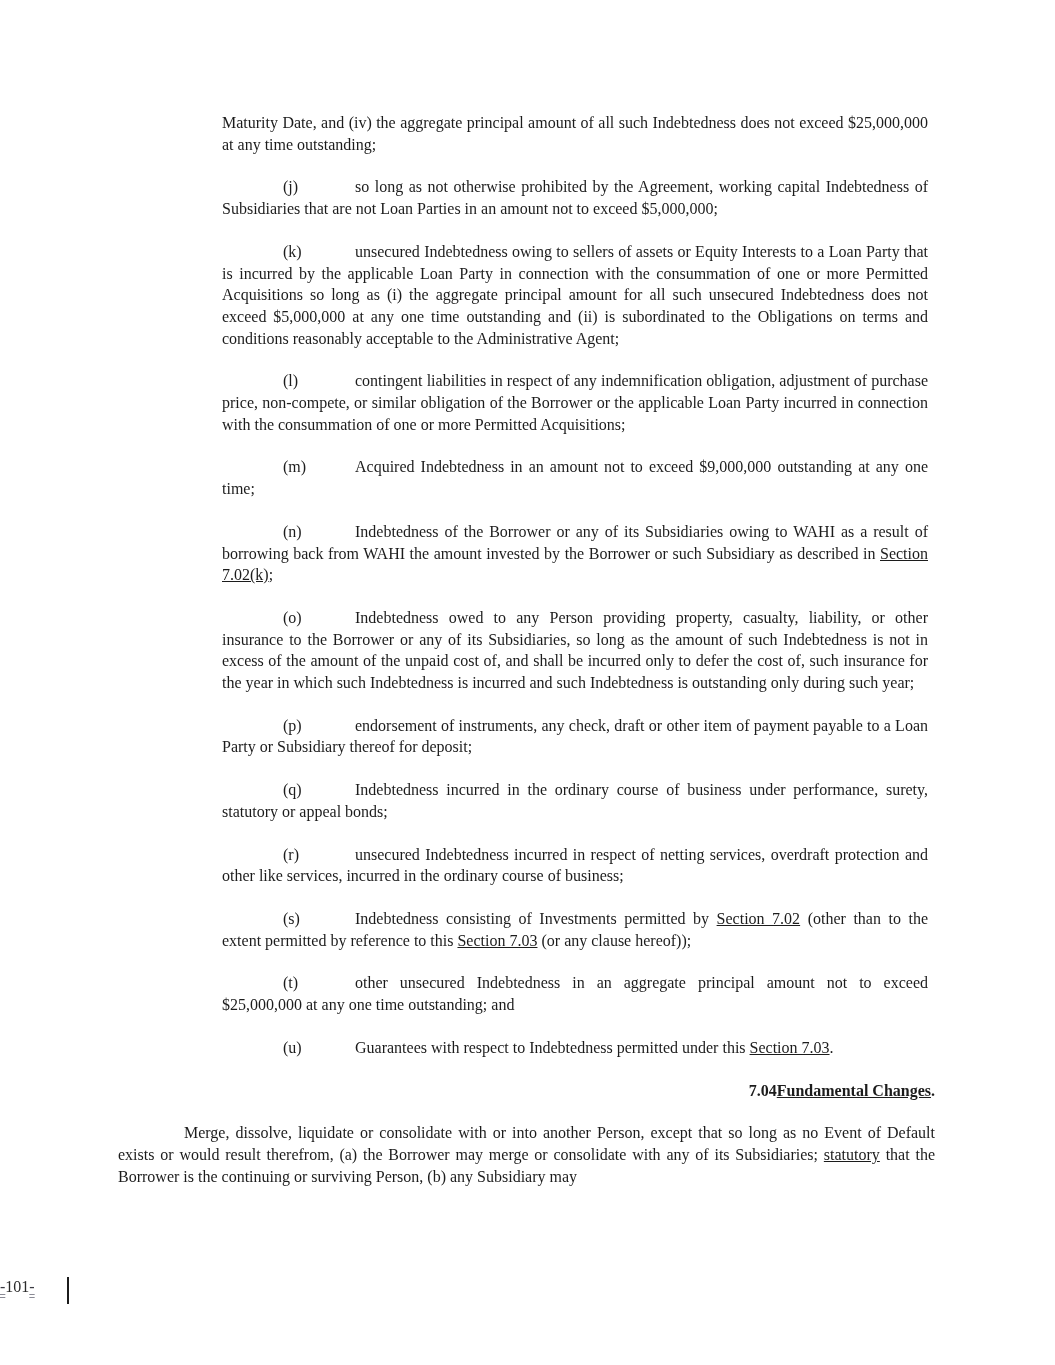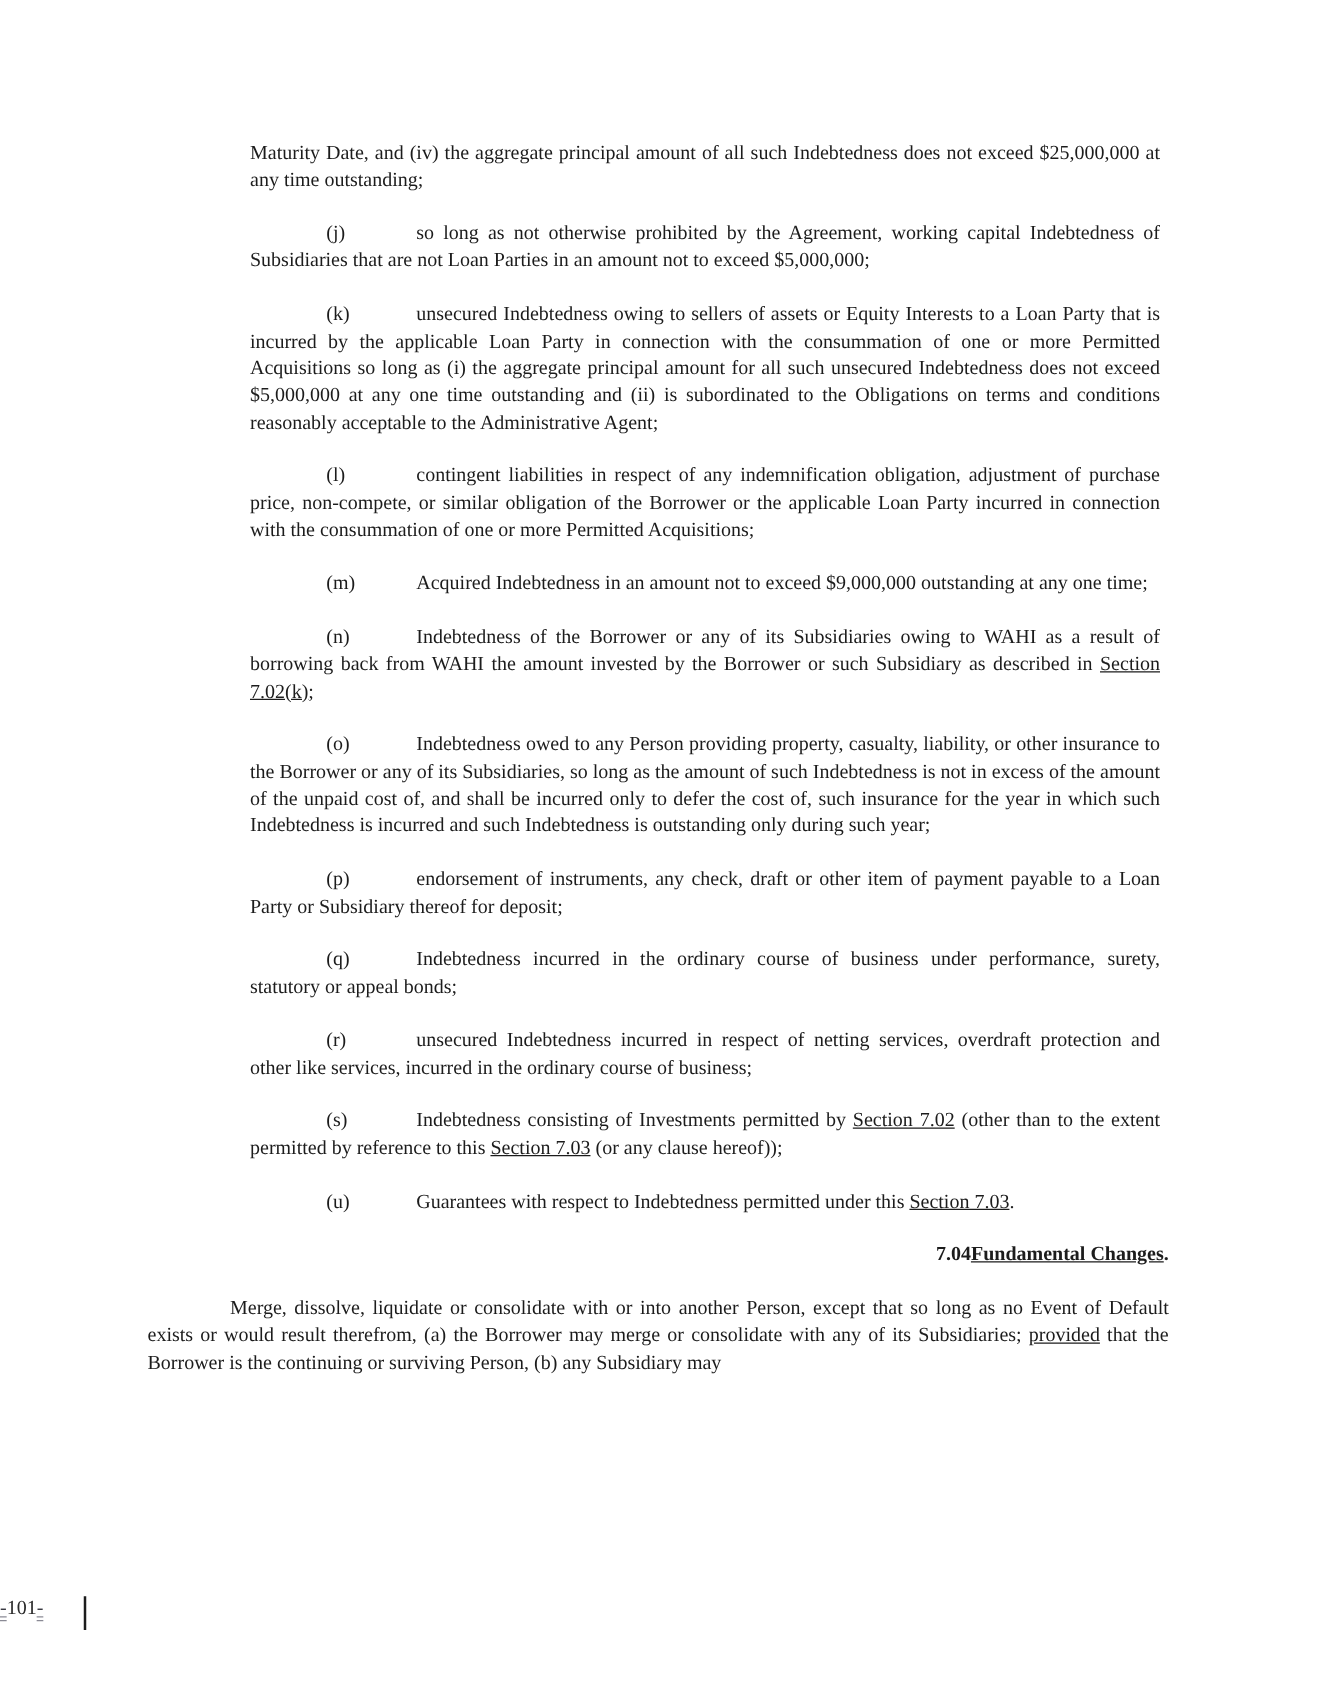--- a/index.html
+++ b/index.html
@@ -21,21 +21,21 @@
     top: 112px;
     width: 817px;
     font-size: 16px;
     line-height: 21.7px;
   }
   p.para {
     margin: 0 0 21px 0;
     text-align: justify;
   }
   p.continued, p.clause {
-    margin-left: 82px;
+    margin-left: 104px;
     margin-right: 7px;
   }
   .ind  { display: inline-block; width: 61px; }
   .lbl  { display: inline-block; width: 72px; }
   .u    { text-decoration: underline; }
   p.heading {
     margin: 0 0 21px 68px;
     font-weight: bold;
     text-align: right;
   }
@@ -94,27 +94,28 @@
   <p class="para clause"><span class="ind"></span><span class="lbl">(o)</span><span class="txt"><span>Indebtedness owed to any Person providing property, casualty, liability, or other insurance to the Borrower or any of its Subsidiaries, so long as the amount of such Indebtedness is not in excess of the amount of the unpaid cost of, and shall be incurred only to defer the cost of, such insurance for the year in which such Indebtedness is incurred and such Indebtedness is outstanding only during such year;</span></span></p>
 
   <p class="para clause"><span class="ind"></span><span class="lbl">(p)</span><span class="txt"><span>endorsement of instruments, any check, draft or other item of payment payable to a Loan Party or Subsidiary thereof for deposit;</span></span></p>
 
   <p class="para clause"><span class="ind"></span><span class="lbl">(q)</span><span class="txt"><span>Indebtedness incurred in the ordinary course of business under performance, surety, statutory or appeal bonds;</span></span></p>
 
   <p class="para clause"><span class="ind"></span><span class="lbl">(r)</span><span class="txt"><span>unsecured Indebtedness incurred in respect of netting services, overdraft protection and other like services, incurred in the ordinary course of business;</span></span></p>
 
   <p class="para clause"><span class="ind"></span><span class="lbl">(s)</span><span class="txt"><span>Indebtedness consisting of Investments permitted by </span><span class="u">Section 7.02</span><span> (other than to the extent permitted by reference to this </span><span class="u">Section 7.03</span><span> (or any clause hereof));</span></span></p>
 
+  <p class="para clause"><span class="ind"></span><span class="lbl">(t)</span><span class="txt"><span>other unsecured Indebtedness in an aggregate principal amount not to exceed $25,000,000 at any one time outstanding; and</span></span></p>
 
   <p class="para clause"><span class="ind"></span><span class="lbl">(u)</span><span class="txt"><span>Guarantees with respect to Indebtedness permitted under this </span><span class="u">Section 7.03</span><span>.</span></span></p>
 </div>
 
     <p class="heading"><span class="hnum">7.04</span><span class="htitle">Fundamental Changes</span><span class="hdot">.</span></p>
 
-    <p class="para closing"><span>Merge, dissolve, liquidate or consolidate with or into another Person, except that so long as no Event of Default exists or would result therefrom, (a) the Borrower may merge or consolidate with any of its Subsidiaries; </span><span class="u">provided</span><span> that the Borrower is the continuing or surviving Person, (b) any Subsidiary may</span></p>
+    <p class="para closing"><span>Merge, dissolve, liquidate or consolidate with or into another Person, except that so long as no Event of Default exists or would result therefrom, (a) the Borrower may merge or consolidate with any of its Subsidiaries; </span><span class="u">statutory</span><span> that the Borrower is the continuing or surviving Person, (b) any Subsidiary may</span></p>
 
   </div>
 
   <div class="changebar"></div>
 
   <div class="footer"><span class="pgdash">-</span><span>101</span><span class="pgdash">-</span></div>
 
 </div>
 
 </body></html>

